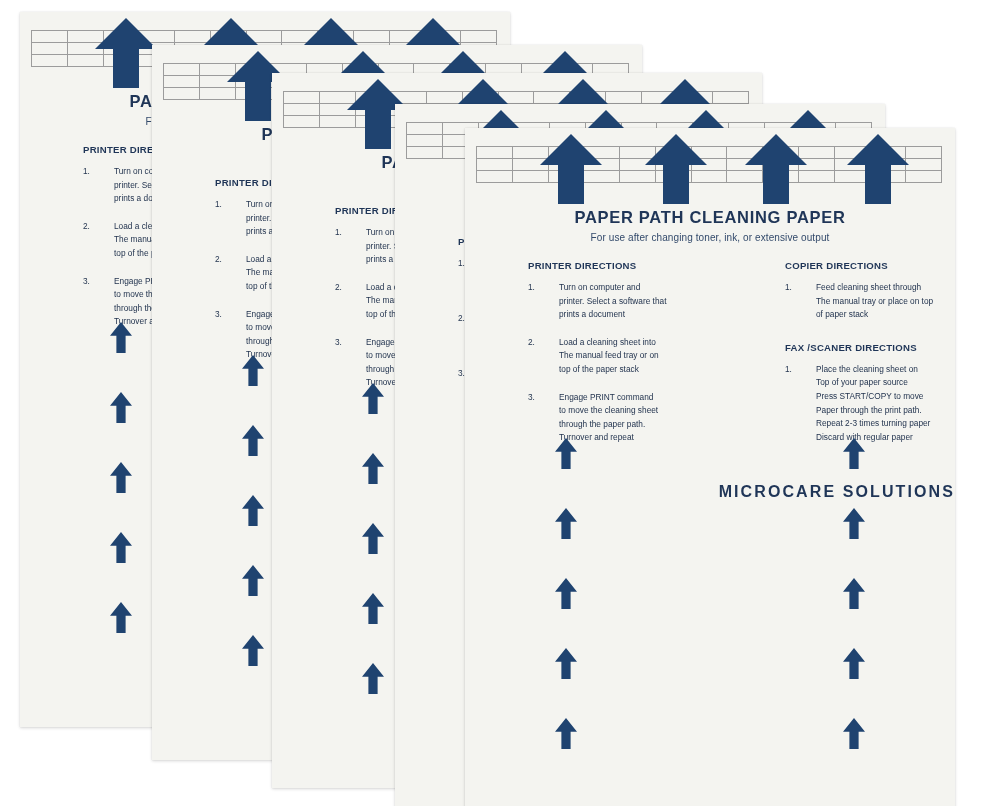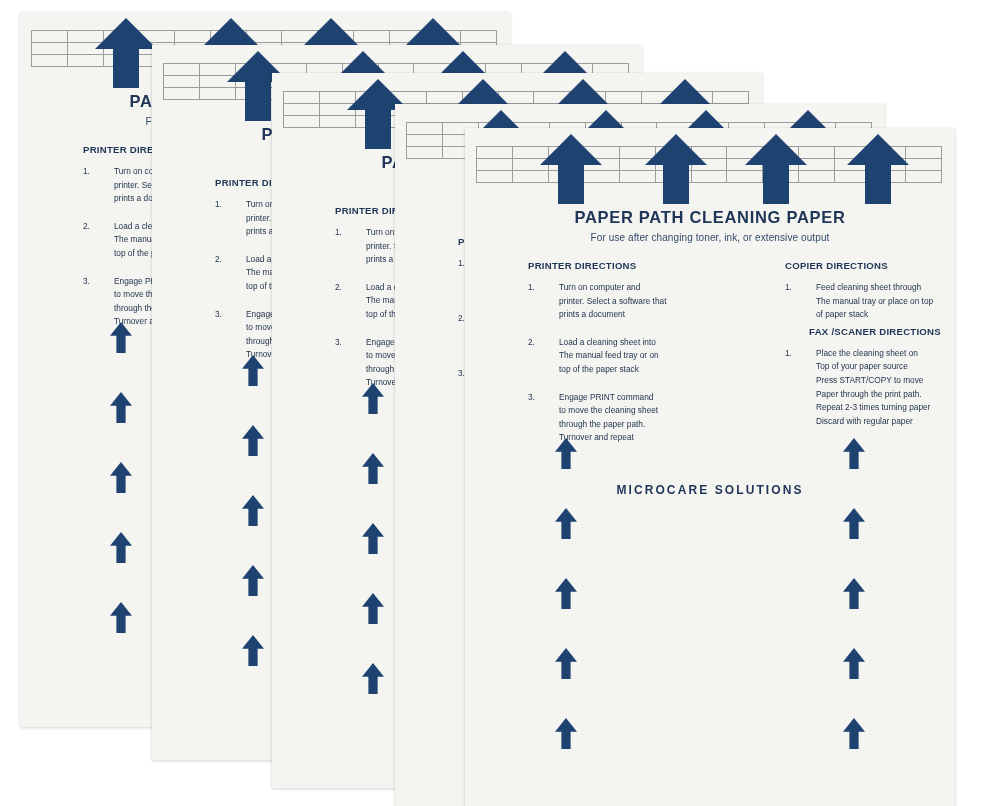--- a/index.html
+++ b/index.html
@@ -110,21 +110,21 @@
   .col-right { left: 320px; width: 180px; }
 
   .sec-head {
     font-size: 9.6px;
     font-weight: bold;
     letter-spacing: 0.25px;
     color: #1f3557;
     margin: 0 0 10px 0;
     white-space: nowrap;
   }
-  .sec-head.second { margin-top: 4px; text-align: center; }
+  .sec-head.second { margin-top: 20px; }
 
   ol.steps {
     list-style: none;
     margin: 0;
     padding: 0;
   }
   ol.steps > li {
     position: relative;
     padding-left: 31px;
     margin-bottom: 14px;
@@ -143,22 +143,22 @@
     color: #23344f;
   }
   ol.steps > li .line { display: block; white-space: nowrap; }
 
   
   .brand {
     position: absolute;
     left: 0;
     top: 355px;
     width: 490px;
-    text-align: center;
-    font-size: 12px;
+    text-align: right;
+    font-size: 16px;
     font-weight: bold;
     letter-spacing: 2.1px;
     color: #1f3557;
   }
 
   
   .small-col {
     position: absolute;
     top: 310px;
     width: 22px;

